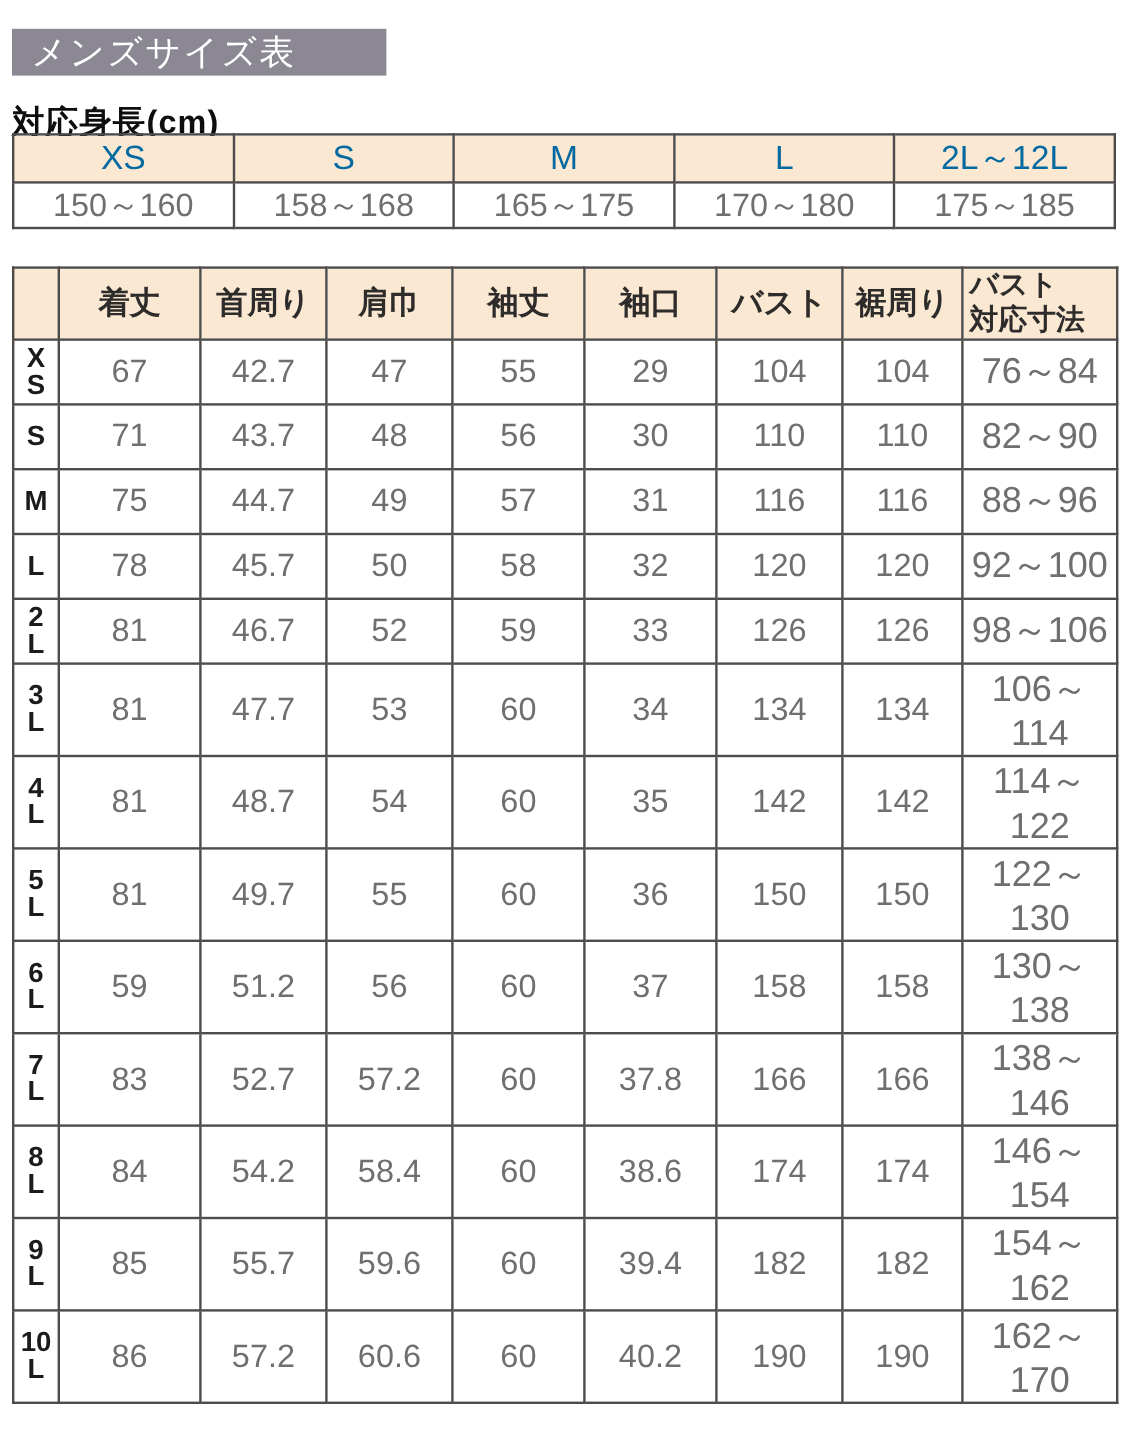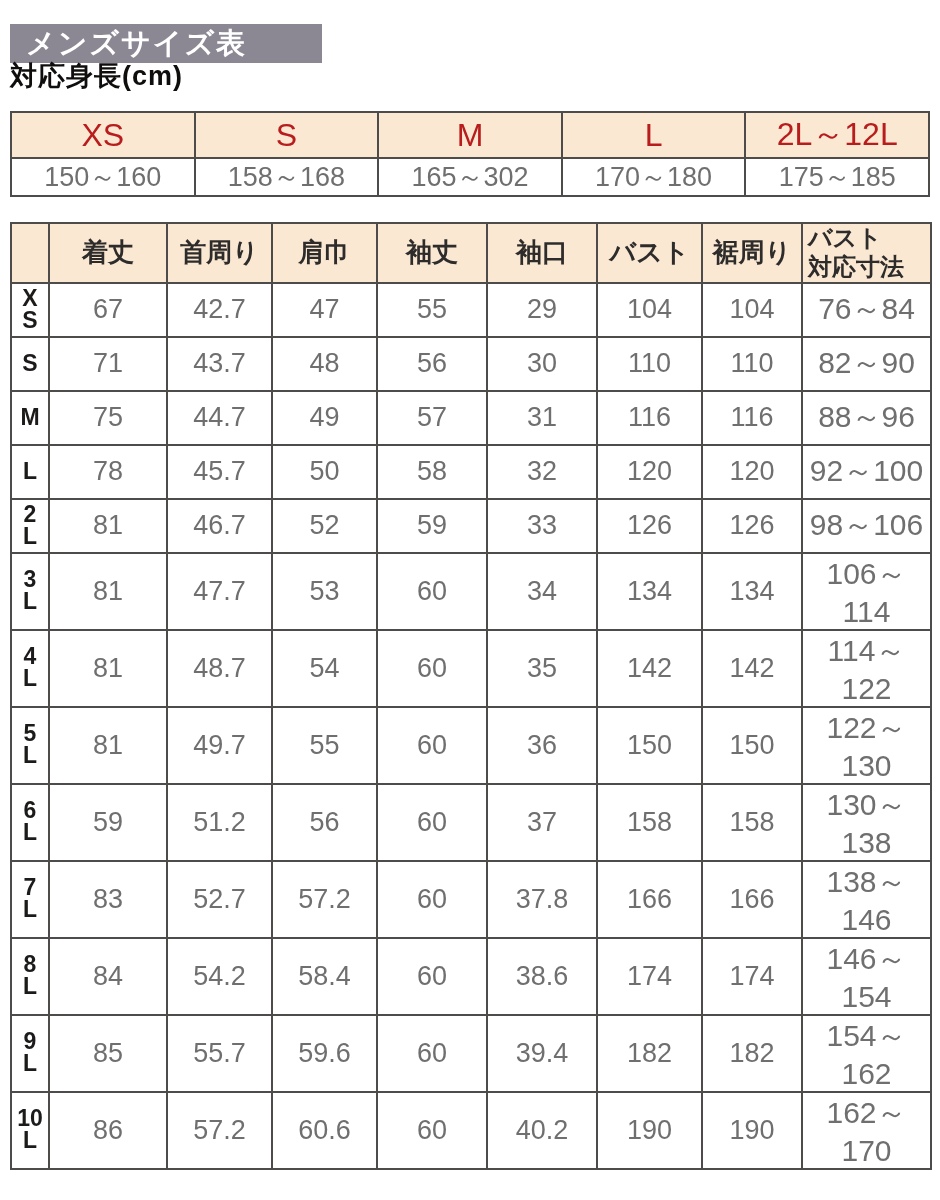--- a/index.html
+++ b/index.html
@@ -13,38 +13,38 @@
   html,body{margin:0;padding:0;}
   body{
     width:940px;height:1200px;background:#ffffff;
     font-family:"Liberation Sans","DejaVu Sans",sans-serif;
     position:relative;
   }
   .page{position:absolute;inset:0;}
   .title-bar{
     position:absolute;left:10px;top:24px;width:312px;height:39px;
     background:var(--title-bg);color:#ffffff;
-    font-size:29px;font-weight:bold;letter-spacing:2px;
+    font-size:29px;font-weight:normal;letter-spacing:2px;
     display:flex;align-items:center;padding-left:16px;
   }
   .subtitle{
-    position:absolute;left:10px;top:58px;
+    position:absolute;left:10px;top:84px;
     font-size:27px;font-weight:bold;color:#0f0e0d;letter-spacing:1px;
   }
   table{border-collapse:collapse;table-layout:fixed;}
   th,td{
     border:2px solid var(--border);
     text-align:center;vertical-align:middle;
     padding:0;overflow:hidden;
   }
   
   .height-table{position:absolute;left:10px;top:111px;width:920px;}
   .height-table th{
     background:var(--header-bg);height:31px;
-    font-size:32px;font-weight:normal;color:#b91c1c;
+    font-size:28px;font-weight:normal;color:#0369a1;
   }
   .height-table td{
     background:#ffffff;height:34px;
     font-size:27px;color:var(--value-text);
   }
   
   .size-table{position:absolute;left:10px;top:222px;width:920px;}
   .size-table thead th{
     background:var(--header-bg);height:49px;
     font-size:26px;font-weight:bold;color:#2e2c2b;
@@ -80,21 +80,21 @@
           <th>S</th>
           <th>M</th>
           <th>L</th>
           <th>2L～12L</th>
         </tr>
     </thead>
     <tbody>
       <tr id="hvr">
           <td>150～160</td>
           <td>158～168</td>
-          <td>165～302</td>
+          <td>165～175</td>
           <td>170～180</td>
           <td>175～185</td>
         </tr>
     </tbody>
   </table>
 
   <table class="size-table">
     <colgroup>
       <col style="width:38px">
         <col style="width:118px">

